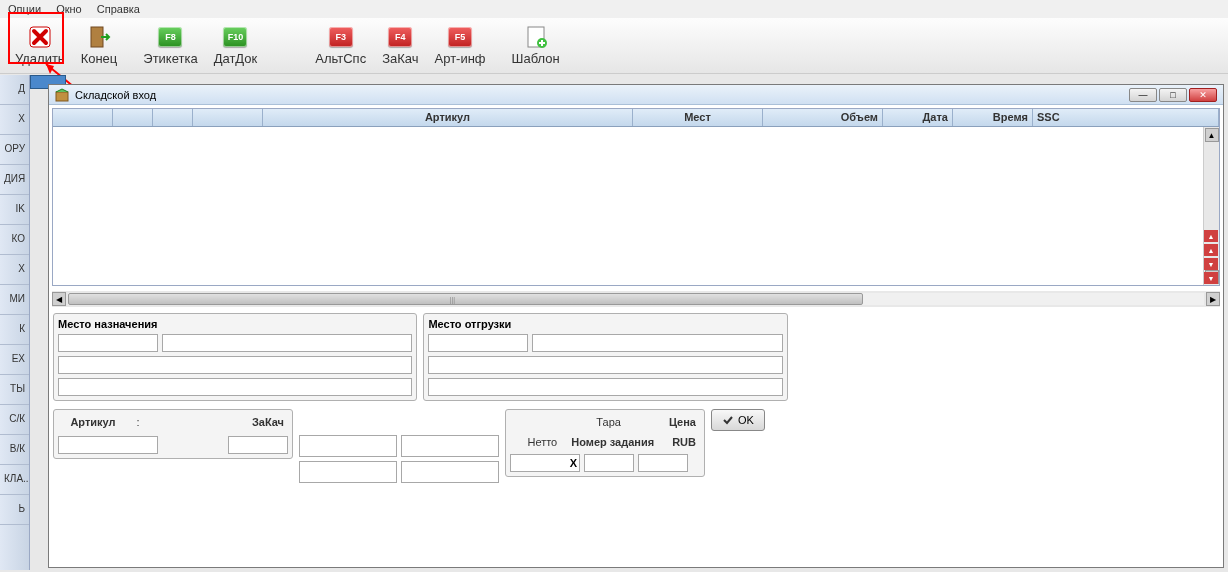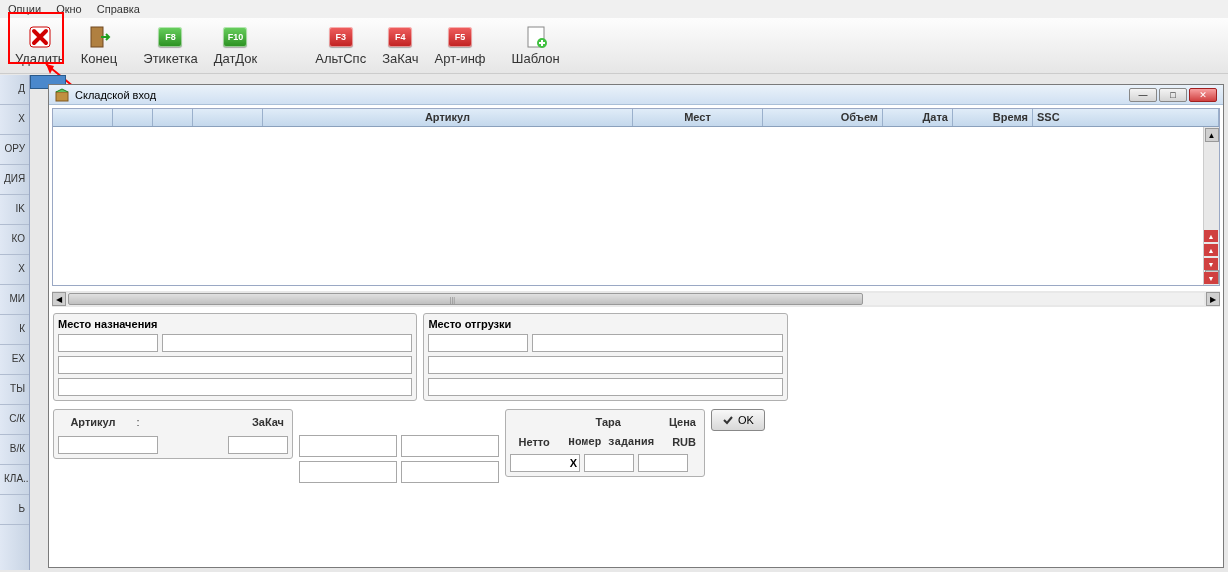--- a/index.html
+++ b/index.html
@@ -261,28 +261,28 @@
       </div>
       <div style="display:flex; gap:4px;">
         <div class="finput" style="flex:1;height:22px;"></div>
         <div class="finput" style="flex:1;height:22px;"></div>
       </div>
     </div>
 
     <div class="panel" style="width:200px">
       <div style="display:flex; margin-bottom:4px;">
         <span style="flex:1"></span>
-        <span class="flabel" style="font-weight:bold;">Тара</span>
+        <span class="flabel" style="font-weight:normal;">Тара</span>
         <span style="width:40px"></span>
         <span class="flabel" style="font-weight:bold;">Цена</span>
       </div>
       <div style="display:flex; margin-bottom:4px; align-items:center;">
-        <span class="flabel" style="font-weight:bold; text-align:center; flex:1">Нетто</span>
+        <span class="flabel" style="font-weight:normal; text-align:right; flex:1">Нетто</span>
         <span style="width:6px"></span>
-        <span class="flabel" style="font-weight:bold;font-family:Liberation Mono, monospace;">Номер задания</span>
+        <span class="flabel" style="font-weight:bold;">Номер задания</span>
         <span style="width:10px"></span>
         <span class="flabel" style="font-weight:bold;">RUB</span>
       </div>
       <div style="display:flex; gap:4px;">
         <div class="finput" style="width:70px; display:flex; align-items:center; justify-content:flex-end; padding-right:2px;">
             <span style="font-weight:bold;">X</span>
           </div>
         <div class="finput" style="width:50px"></div>
         <div class="finput" style="width:50px"></div>
       </div>

